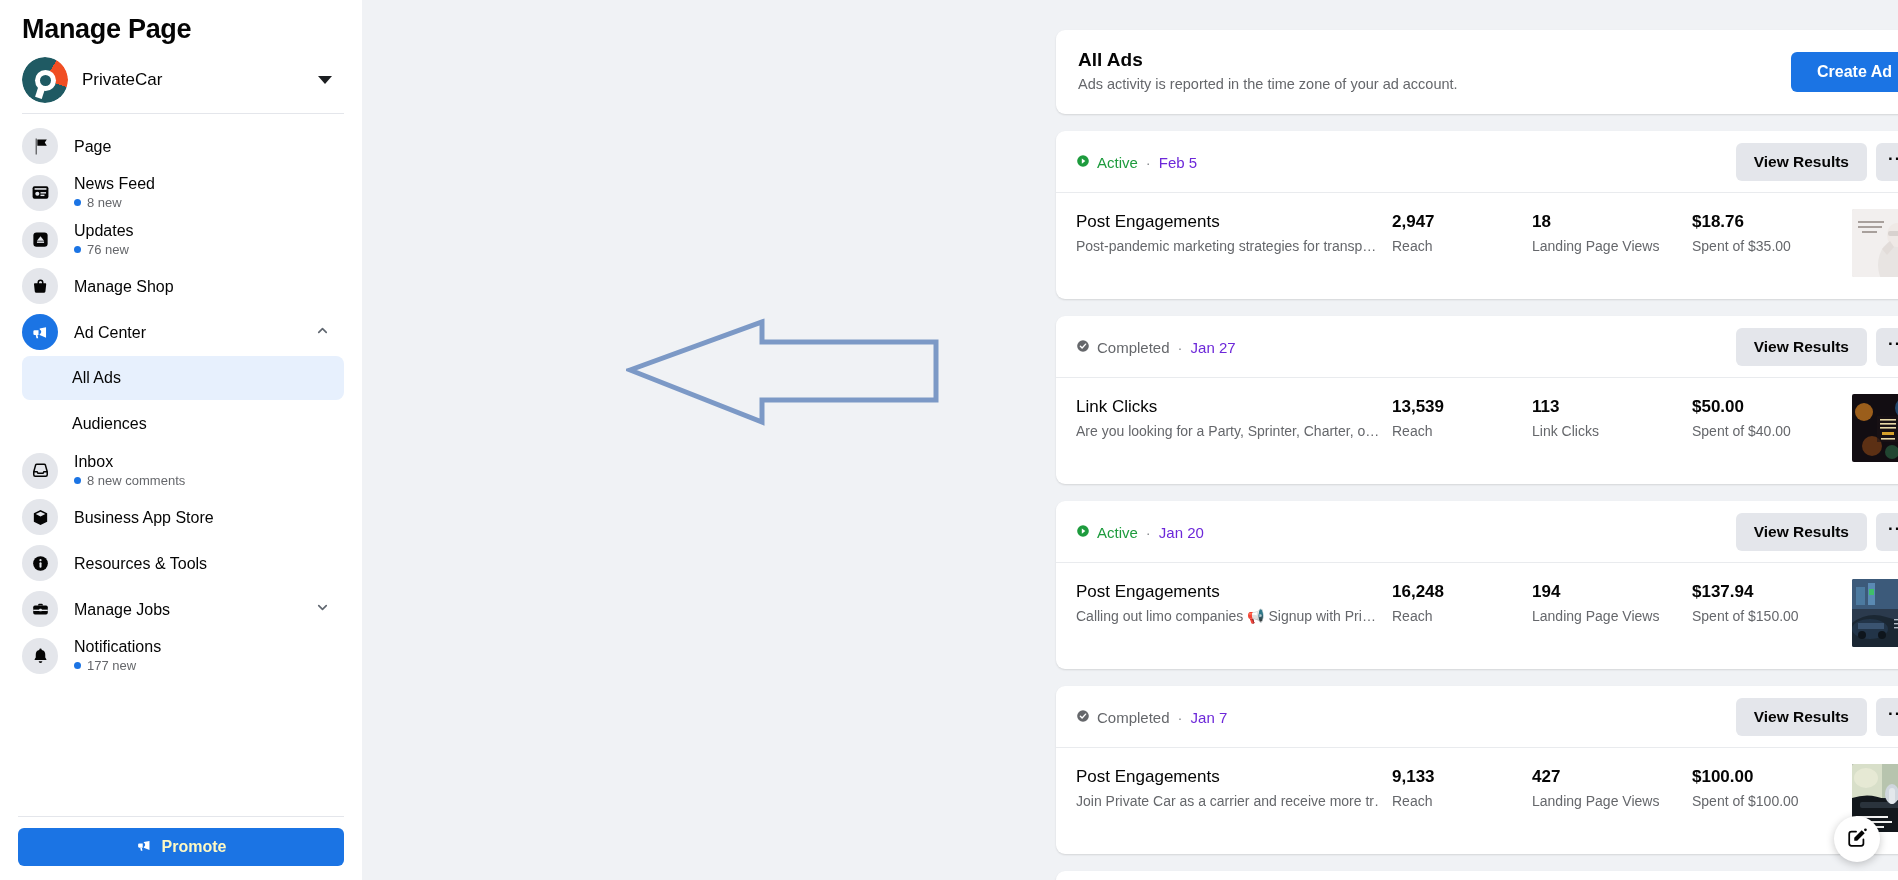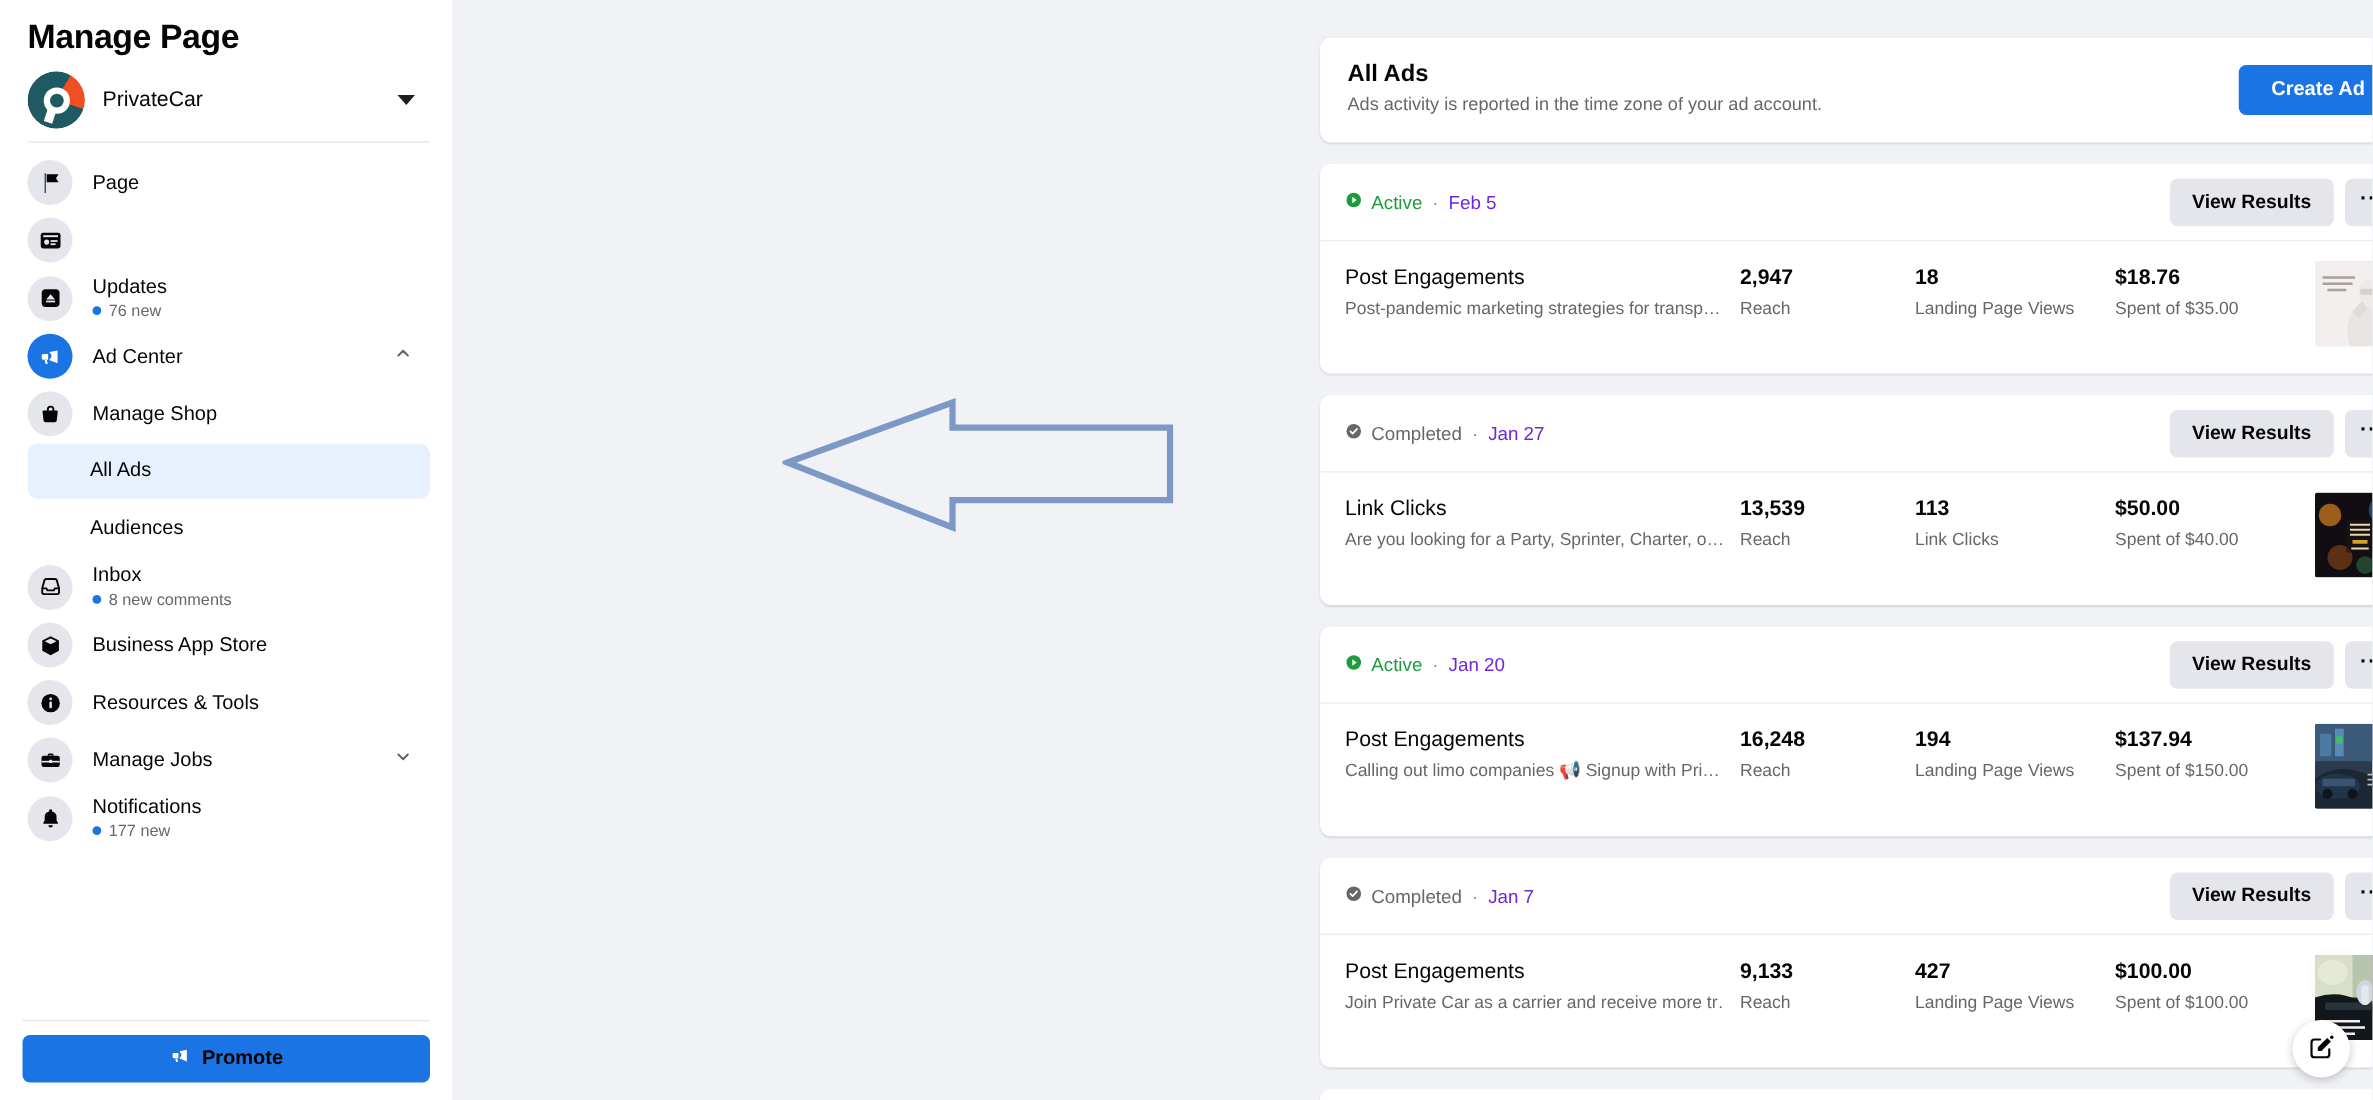--- a/index.html
+++ b/index.html
@@ -162,21 +162,21 @@
 
   .sb-bottom-divider {
     height: 1px; background: #e4e6eb;
     position: absolute; left: 18px; right: 18px; bottom: 63px;
   }
   .promote-btn {
     position: absolute;
     left: 18px; right: 18px; bottom: 14px;
     height: 38px;
     background: #1b74e4;
-    color: #000000;
+    color: #fef9c3;
     border: none;
     border-radius: 6px;
     font-size: 16px;
     font-weight: bold;
     font-family: "Liberation Sans", sans-serif;
     cursor: pointer;
     display: flex;
     align-items: center;
     justify-content: center;
     gap: 9px;
@@ -399,62 +399,69 @@
       <div class="nav-item">
         <span class="nav-ic">
           <svg width="19" height="19" viewBox="0 0 24 24" fill="currentColor">
               <rect x="2" y="4" width="20" height="16" rx="2.5"></rect>
               <rect x="4.5" y="6.5" width="15" height="2" fill="#e4e6eb"></rect>
               <circle cx="8" cy="13.5" r="2.6" fill="#e4e6eb"></circle>
               <rect x="12" y="11.5" width="7" height="1.8" fill="#e4e6eb"></rect>
               <rect x="12" y="14.7" width="5" height="1.8" fill="#e4e6eb"></rect>
             </svg>
         </span>
+        <span class="nav-text">
+          <span class="nav-label">News Feed</span>
+          <span class="nav-sub">
+              <i class="blue-dot"></i>
+              <span>8 new</span>
+            </span>
+        </span>
       </div>
 
       <div class="nav-item">
         <span class="nav-ic">
           <svg width="19" height="19" viewBox="0 0 24 24" fill="currentColor">
               <rect x="3" y="3" width="18" height="18" rx="4"></rect>
               <path d="M12 8l4.5 5.5h-9z" fill="#e4e6eb"></path>
               <rect x="7.5" y="14.5" width="9" height="1.8" fill="#e4e6eb"></rect>
             </svg>
         </span>
         <span class="nav-text">
           <span class="nav-label">Updates</span>
           <span class="nav-sub">
               <i class="blue-dot"></i>
               <span>76 new</span>
             </span>
         </span>
       </div>
 
       <div class="nav-item">
+        <span class="nav-ic">
+          <svg width="19" height="19" viewBox="0 0 24 24" fill="currentColor">
+              <path d="M8.2 8V7a3.8 3.8 0 017.6 0v1h2.4a1 1 0 011 1.1l-1 9.2a2 2 0 01-2 1.7H6.8a2 2 0 01-2-1.7l-1-9.2A1 1 0 014.8 8H8.2zm1.9 0h3.8V7a1.9 1.9 0 00-3.8 0v1z"></path>
+            </svg>
+        </span>
+        <span class="nav-text"><span class="nav-label">Manage Shop</span></span>
+      </div>
+
+      <div class="nav-item">
         <span class="nav-ic blue">
           <svg width="19" height="19" viewBox="0 0 24 24" fill="currentColor">
               <path d="M19 5.5v13l-8-3.2v-1.3c1.1-.5 1.9-1.6 1.9-2.9S12.1 8.7 11 8.2V7.1L19 5.5z"></path>
               <path d="M4.5 9h5v6h-5a1.5 1.5 0 01-1.5-1.5v-3A1.5 1.5 0 014.5 9z"></path>
               <path d="M6 15.2h2.2l.9 4.1H6.9z"></path>
             </svg>
         </span>
         <span class="nav-text"><span class="nav-label">Ad Center</span></span>
         <span class="chev">
           <svg width="15" height="15" viewBox="0 0 24 24" fill="none" stroke="currentColor" stroke-width="2.6" stroke-linecap="round" stroke-linejoin="round">
               <polyline points="6 15 12 9 18 15"></polyline>
             </svg>
         </span>
-      </div>
-
-      <div class="nav-item">
-        <span class="nav-ic">
-          <svg width="19" height="19" viewBox="0 0 24 24" fill="currentColor">
-              <path d="M8.2 8V7a3.8 3.8 0 017.6 0v1h2.4a1 1 0 011 1.1l-1 9.2a2 2 0 01-2 1.7H6.8a2 2 0 01-2-1.7l-1-9.2A1 1 0 014.8 8H8.2zm1.9 0h3.8V7a1.9 1.9 0 00-3.8 0v1z"></path>
-            </svg>
-        </span>
-        <span class="nav-text"><span class="nav-label">Manage Shop</span></span>
       </div>
 
       <div class="subnav-item active">All Ads</div>
       <div class="subnav-item">Audiences</div>
 
       <div class="nav-item">
         <span class="nav-ic">
           <svg width="19" height="19" viewBox="0 0 24 24" fill="none" stroke="currentColor" stroke-width="1.9">
               <path d="M3.5 13.5L5.8 5.2A1.8 1.8 0 017.5 4h9a1.8 1.8 0 011.7 1.2l2.3 8.3v4a1.8 1.8 0 01-1.8 1.8H5.3a1.8 1.8 0 01-1.8-1.8v-4z"></path>
               <path d="M3.5 13.5h4.2l1.1 2h6.4l1.1-2h4.2"></path>

